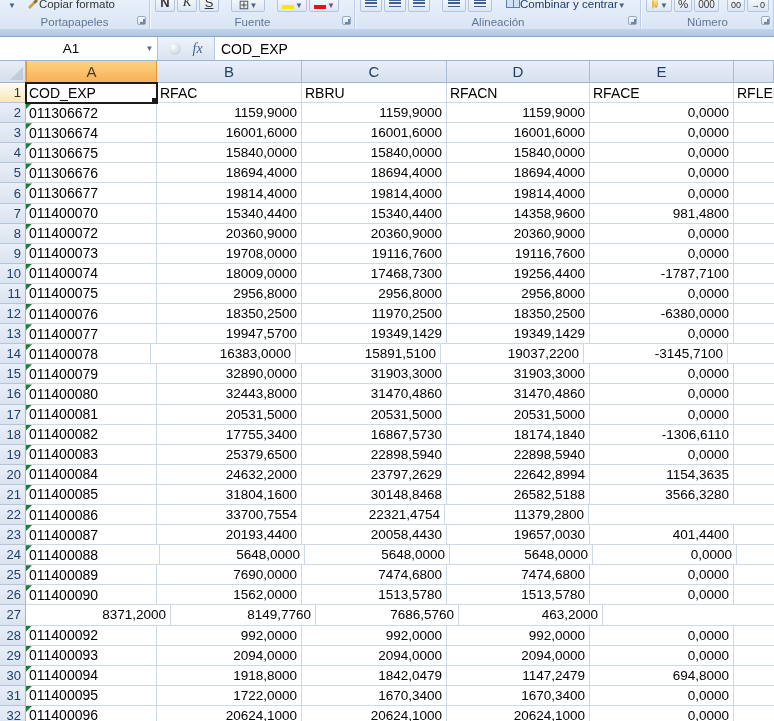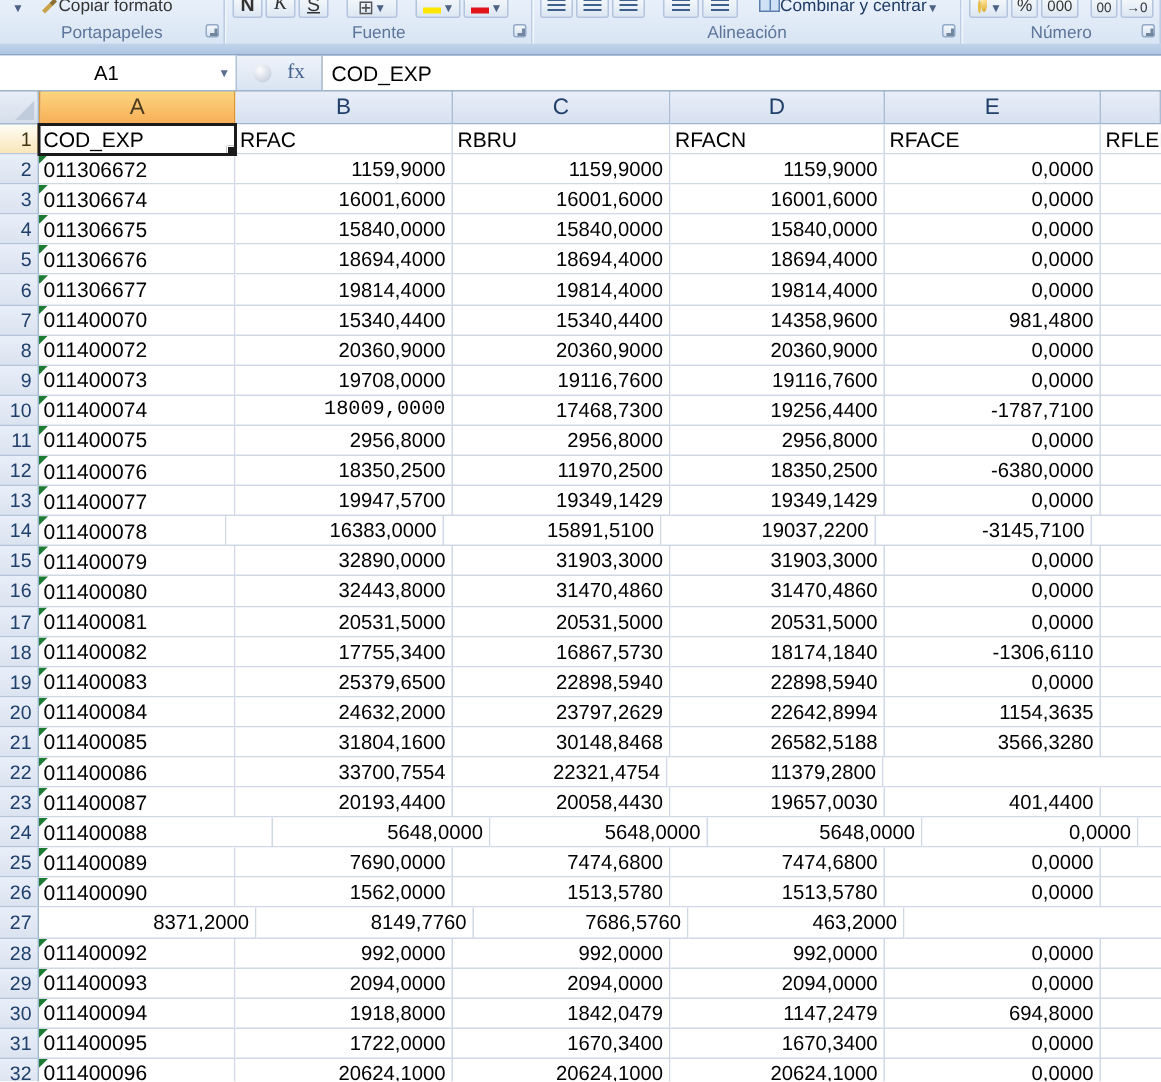--- a/index.html
+++ b/index.html
@@ -50,21 +50,21 @@
   
   .fbar{height:24px;background:#404040;display:flex;align-items:stretch;border-bottom:1px solid #9db6d0;box-sizing:border-box;}
   .namebox{
     width:158px;box-sizing:border-box;background:#fff;border-right:1px solid #b0c1da;
     display:flex;align-items:center;position:relative;
   }
   .namebox .nbtext{flex:1;text-align:center;font-size:13.5px;color:#000;}
   .nbdrop{width:15px;text-align:center;color:#5a6f90;font-size:8px;}
   .fxzone{width:56px;display:flex;align-items:center;justify-content:space-evenly;border-right:1px solid #b8c8de;background:linear-gradient(#eef3fa,#d9e3f1);}
   .fxball{width:12px;height:12px;border-radius:50%;background:radial-gradient(circle at 35% 30%,#fdfdfe,#b7c4d6);}
-  .fxsym{font-family:"Liberation Serif",serif;font-size:14px;color:#44618e;}
+  .fxsym{font-family:"Liberation Serif",serif;font-style:italic;font-size:14px;color:#44618e;}
   .fvalue{flex:1;background:#fff;display:flex;align-items:center;padding-left:6px;font-size:14px;color:#000;}
   
   .sheet{position:relative;}
   .srow{display:flex;height:20.1px;box-sizing:border-box;}
   .srow.headrow{height:22px;}
   .corner{
     width:26px;box-sizing:border-box;position:relative;
     background:linear-gradient(#e8eef7,#d6deeb);
     border-right:1px solid #9eb6ce;border-bottom:1px solid #9eb6ce;
   }
@@ -349,21 +349,21 @@
         <div class="cell textcell tri" style="width: 131px;">011400073</div>
         <div class="cell numcell" style="width: 145px;">19708,0000</div>
         <div class="cell numcell" style="width: 145px;">19116,7600</div>
         <div class="cell numcell" style="width: 143px;">19116,7600</div>
         <div class="cell numcell" style="width: 144px;">0,0000</div>
         <div class="cell fcell"></div>
       </div>
       <div class="srow">
         <div class="rowh">10</div>
         <div class="cell textcell tri" style="width: 131px;">011400074</div>
-        <div class="cell numcell" style="width: 145px; font-family: Liberation Mono, monospace;">18009,0000</div>
+        <div class="cell numcell" style="width: 145px;">18009,0000</div>
         <div class="cell numcell" style="width: 145px;">17468,7300</div>
         <div class="cell numcell" style="width: 143px;">19256,4400</div>
         <div class="cell numcell" style="width: 144px;">-1787,7100</div>
         <div class="cell fcell"></div>
       </div>
       <div class="srow">
         <div class="rowh">11</div>
         <div class="cell textcell tri" style="width: 131px;">011400075</div>
         <div class="cell numcell" style="width: 145px;">2956,8000</div>
         <div class="cell numcell" style="width: 145px;">2956,8000</div>
@@ -473,21 +473,21 @@
         <div class="rowh">23</div>
         <div class="cell textcell tri" style="width: 131px;">011400087</div>
         <div class="cell numcell" style="width: 145px;">20193,4400</div>
         <div class="cell numcell" style="width: 145px;">20058,4430</div>
         <div class="cell numcell" style="width: 143px;">19657,0030</div>
         <div class="cell numcell" style="width: 144px;">401,4400</div>
         <div class="cell fcell"></div>
       </div>
       <div class="srow">
         <div class="rowh">24</div>
-        <div class="cell textcell tri" style="width: 156px;">011400088</div>
+        <div class="cell textcell tri" style="width: 134px;">011400088</div>
         <div class="cell numcell" style="width: 145px;">5648,0000</div>
         <div class="cell numcell" style="width: 145px;">5648,0000</div>
         <div class="cell numcell" style="width: 143px;">5648,0000</div>
         <div class="cell numcell" style="width: 144px;">0,0000</div>
         <div class="cell fcell"></div>
       </div>
       <div class="srow">
         <div class="rowh">25</div>
         <div class="cell textcell tri" style="width: 131px;">011400089</div>
         <div class="cell numcell" style="width: 145px;">7690,0000</div>

